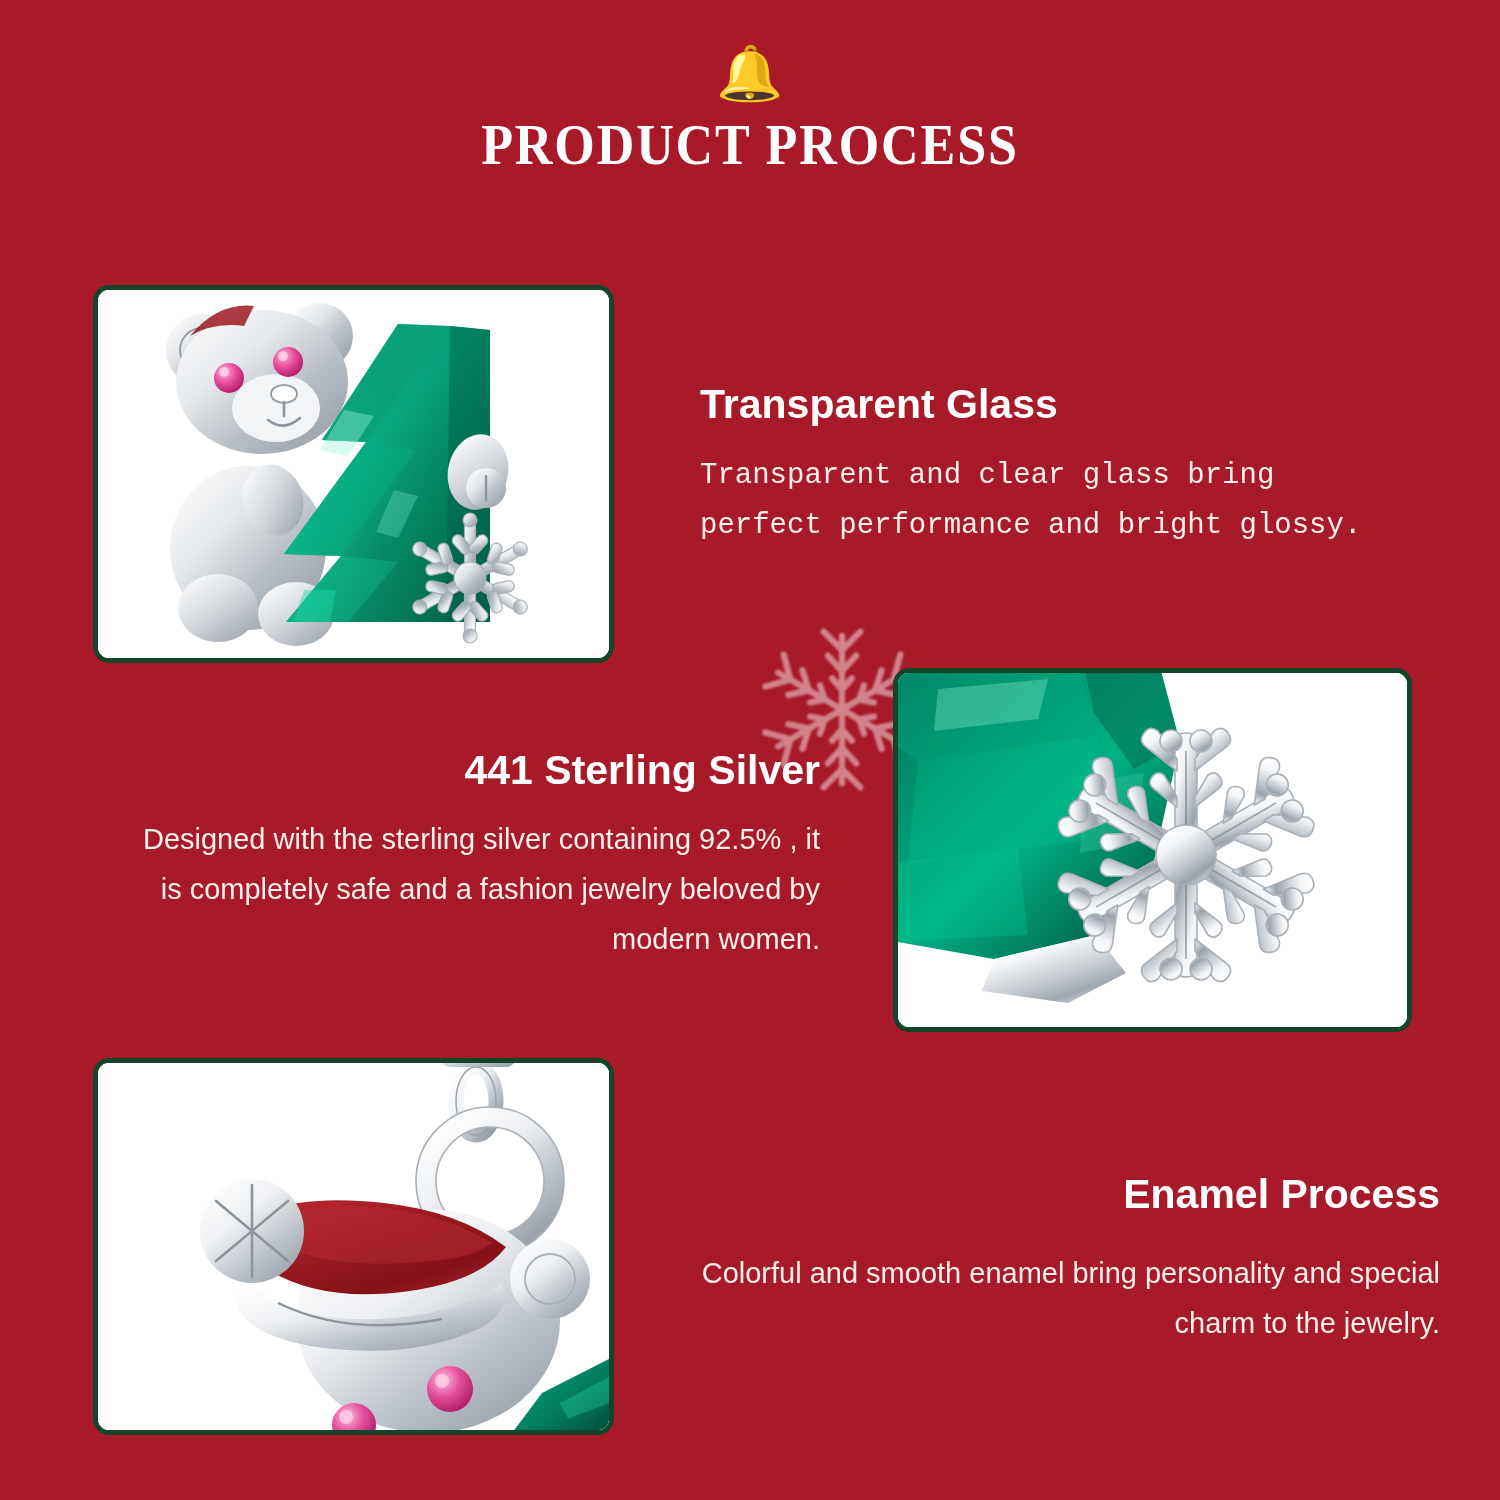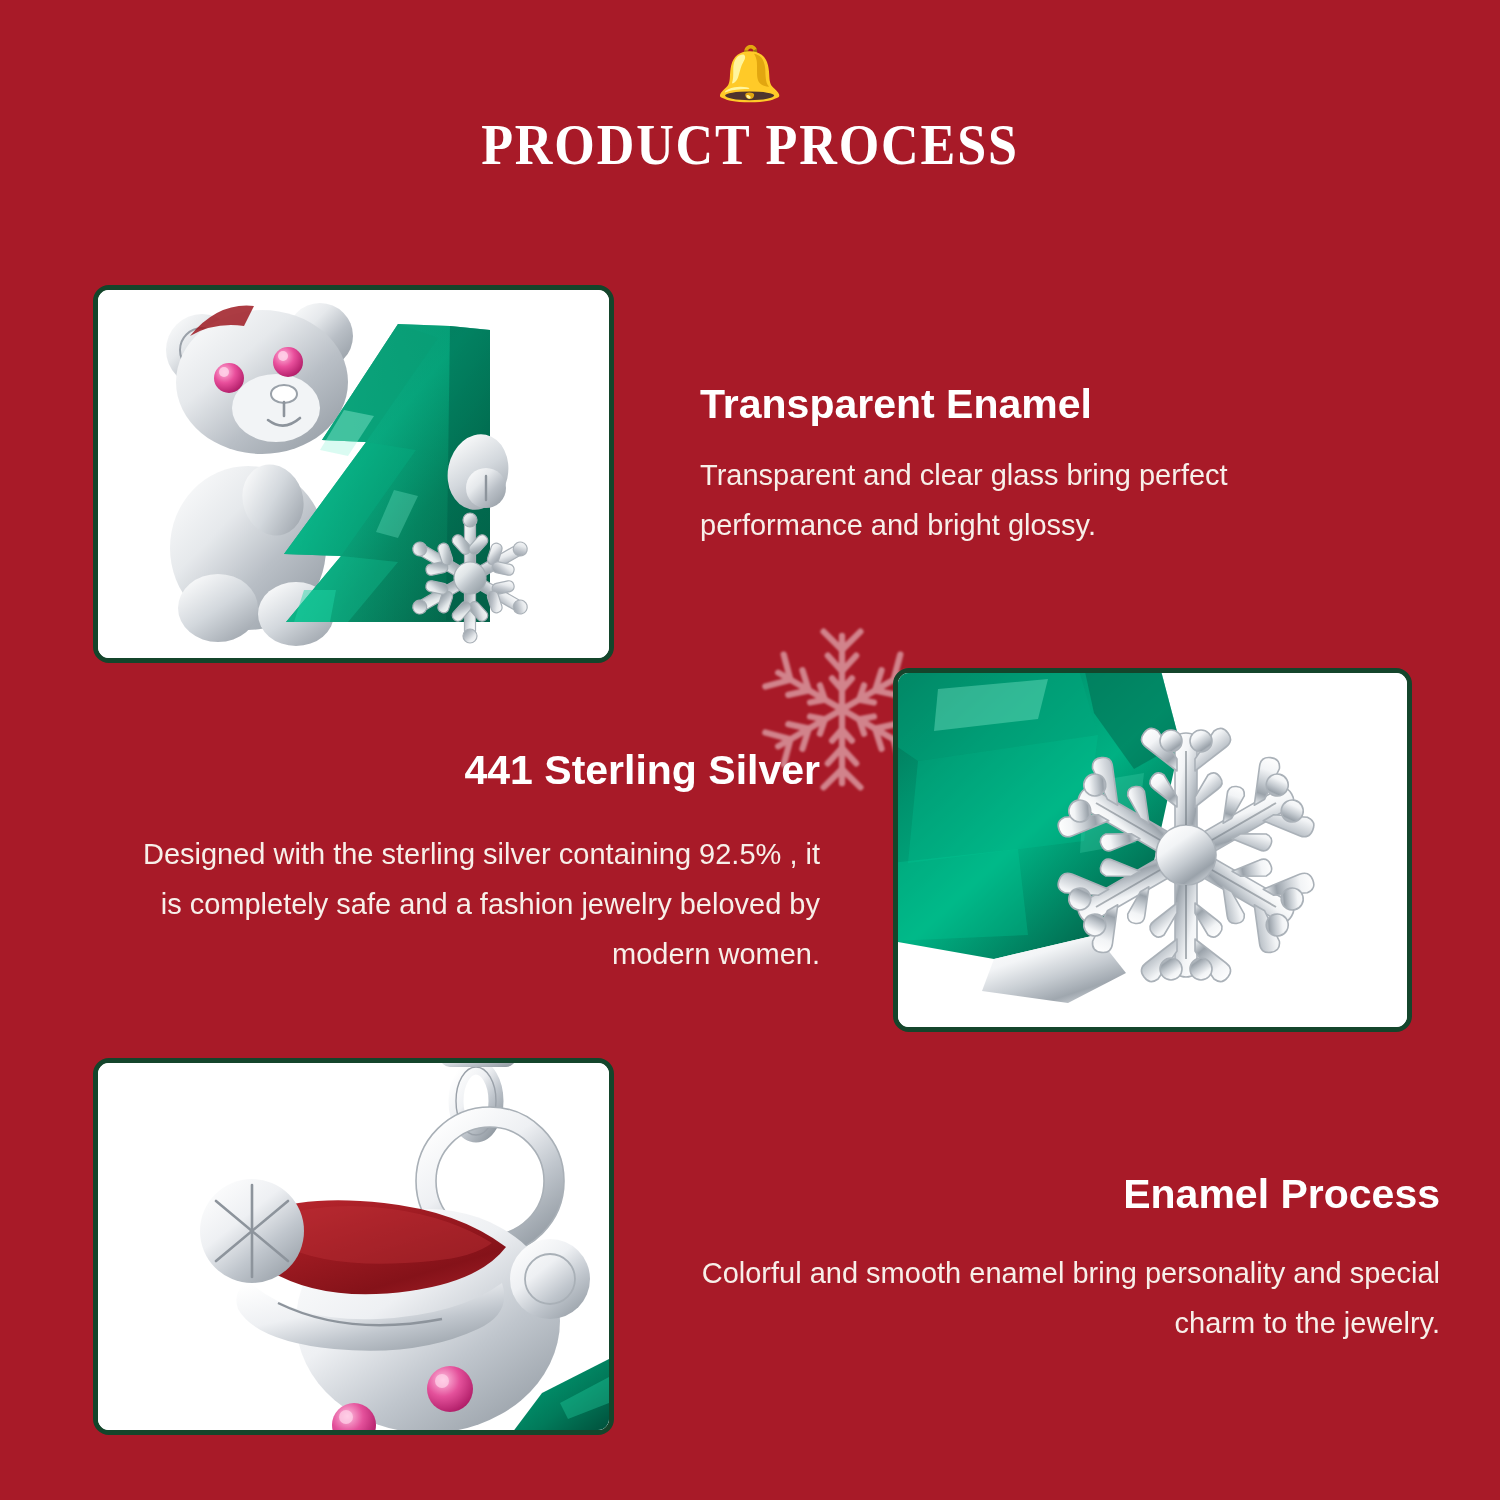--- a/index.html
+++ b/index.html
@@ -67,24 +67,24 @@
     white-space:nowrap;
   }
   .feature-desc {
     color:#f7efe9;
     font-size:29px;
     line-height:1.72;
     font-weight:400;
   }
 
   #feature-1 { left:700px; top:382px; width:680px; text-align:left; }
-  #feature-1 .feature-desc { margin-top:24px; }
+  #feature-1 .feature-desc { margin-top:24px;font-family:Liberation Mono, monospace; }
 
   #feature-2 { left:120px; top:748px; width:700px; text-align:right; }
-  #feature-2 .feature-desc { margin-top:37px; }
+  #feature-2 .feature-desc { margin-top:22px; }
 
   #feature-3 { left:700px; top:1172px; width:740px; text-align:right; }
   #feature-3 .feature-desc { margin-top:32px; }
 
   
   #snowflake-watermark {
     position:absolute;
     left:757px;
     top:617px;
     width:170px;
@@ -193,21 +193,21 @@
             <use href="#arm-a" transform="rotate(240)"></use>
             <use href="#arm-a" transform="rotate(300)"></use>
             <circle cx="0" cy="0" r="16"></circle>
           </g>
         </g>
       </svg>
     </div>
   </div>
 
   <div class="feature-block" id="feature-1">
-    <div class="feature-title">Transparent Enamel</div>
+    <div class="feature-title">Transparent Glass</div>
     <div class="feature-desc">Transparent and clear glass bring perfect performance and bright glossy.</div>
   </div>
 
   <svg id="snowflake-watermark" viewBox="0 0 120 120">
     <g stroke="#f3d9dd" stroke-width="4.4" stroke-linecap="round" fill="none" transform="translate(60,60)">
       <g id="wm-arm">
         <line x1="0" y1="0" x2="0" y2="-52"></line>
         <line x1="0" y1="-42" x2="-13" y2="-55"></line>
         <line x1="0" y1="-42" x2="13" y2="-55"></line>
         <line x1="0" y1="-27" x2="-10" y2="-38"></line>

